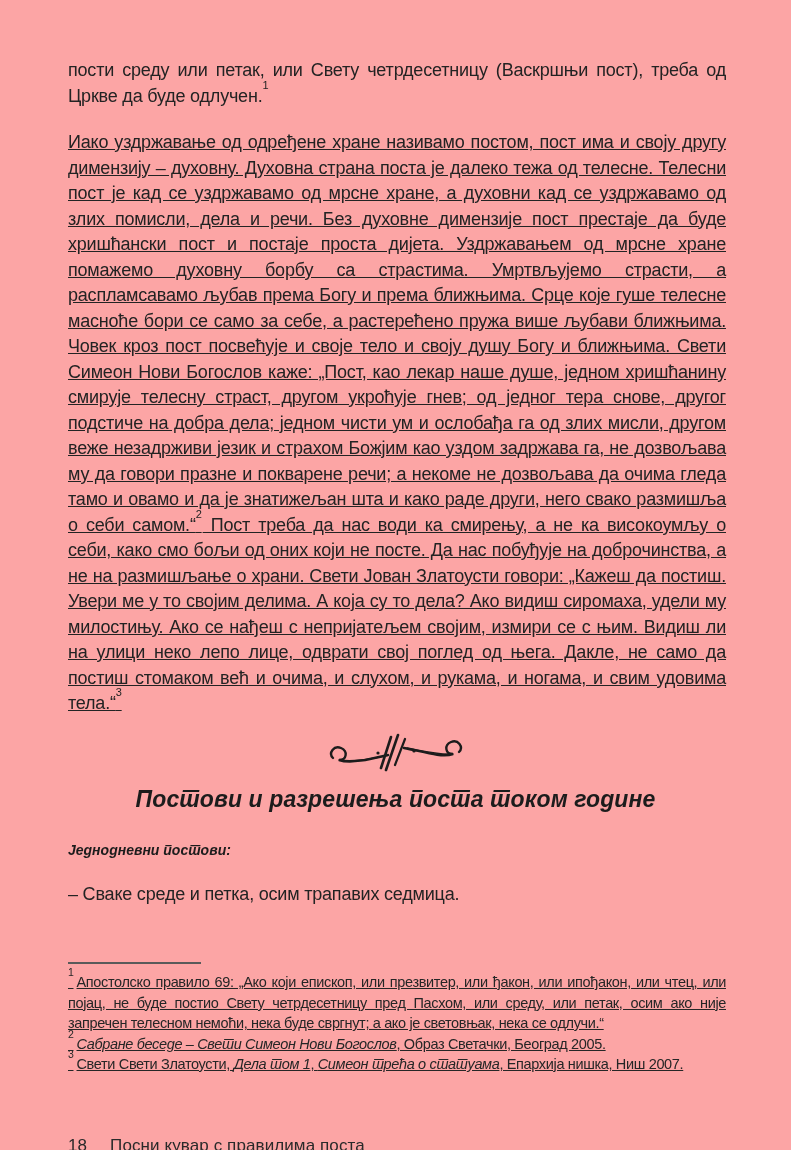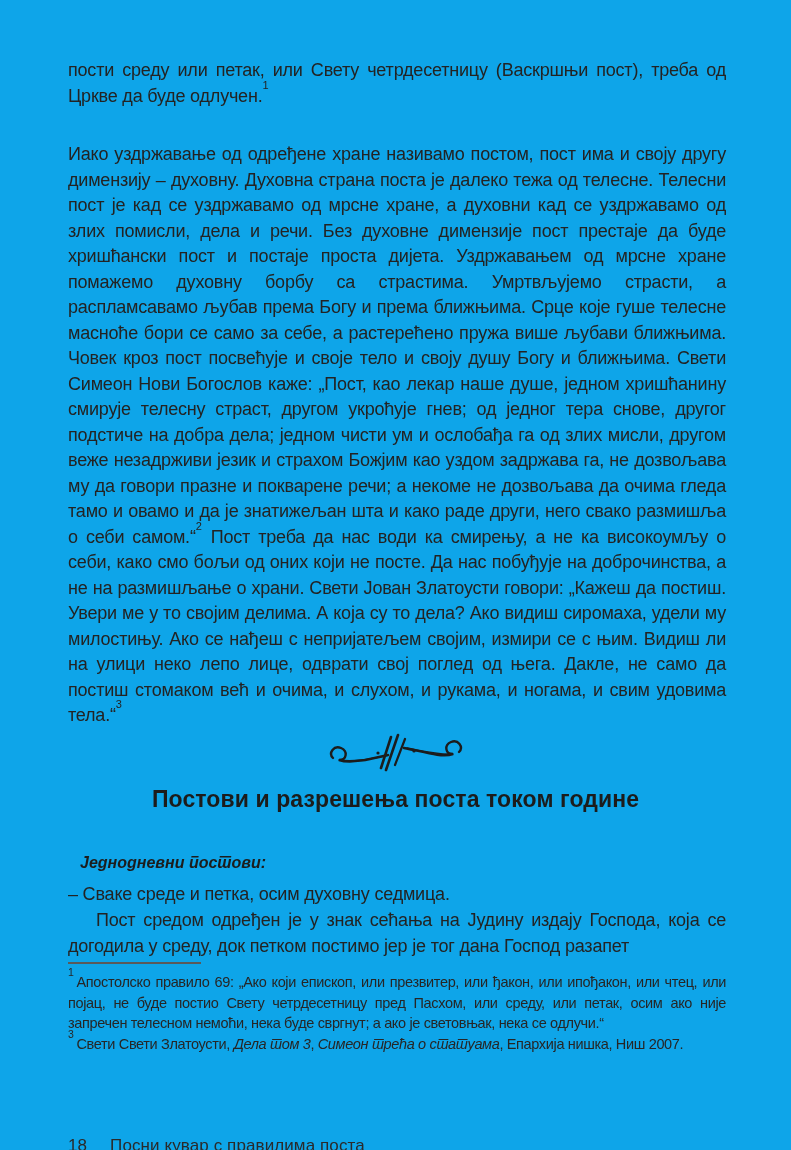--- a/index.html
+++ b/index.html
@@ -1,60 +1,61 @@
 <!DOCTYPE html>
 <html lang="sr"><head>
 <meta charset="utf-8">
 <style>
   html, body { margin: 0; padding: 0; background: #e8e8e8; }
   .page {
     position: relative;
     width: 791px;
     height: 1150px;
     margin: 0 auto;
-    background: #0ea5e9;
+    background: #fca5a5;
     color: #232323;
     font-family: "Liberation Sans", "DejaVu Sans", sans-serif;
     overflow: hidden;
   }
   .body {
     font-size: 18px;
     line-height: 25.5px;
     letter-spacing: -0.2px;
     text-align: justify;
     margin: 0;
   }
   .abs { position: absolute; left: 68px; width: 658px; }
   #cont-para   { top: 58px; }
-  #main-para   { top: 142px; }
+  #main-para   { top: 130px; text-decoration: underline; }
   #ornament    { position: absolute; top: 731px; left: 0; width: 791px; text-align: center; }
   #ornament svg { display: inline-block; }
   #heading {
     position: absolute; top: 786px; left: 0; width: 791px;
     margin: 0; text-align: center;
-    font-size: 23px; font-weight: bold; letter-spacing: 0.1px; color: #1c1c1c;
+    font-size: 23px; font-weight: bold; letter-spacing: 0.1px; color: #1c1c1c; font-style: italic;
   }
   #subheading {
     position: absolute; top: 842px; left: 68px;
-    margin: 12px; font-size: 16px; font-weight: bold; font-style: italic; color: #1c1c1c;
+    margin: 0; font-size: 14px; font-weight: bold; font-style: italic; color: #1c1c1c;
   }
   #bullet-line { top: 882px; text-align: left; }
   #para2 { top: 908px; text-indent: 28px; }
   #fn-rule {
     position: absolute; top: 962px; left: 68px; width: 133px;
     border: 0; border-top: 2px solid #5a5a5a; margin: 0;
   }
   #footnotes { top: 972px; }
   .fn {
     margin: 0;
     font-size: 14.5px;
     line-height: 20.5px;
     letter-spacing: -0.35px;
     text-align: justify;
     color: #262626;
+    text-decoration: underline;
   }
   .fn .it { font-style: italic; }
   sup.ref {
     font-size: 11px;
     line-height: 0;
     position: relative;
     top: -6px;
     margin: 0 1px 0 0;
   }
   .fn sup.ref { font-size: 10.5px; top: -5px; margin-right: 3px; }
@@ -88,28 +89,28 @@
           <circle cx="93" cy="20" r="1.6" fill="#1c1c1c" stroke="none"></circle>
         </g>
       </svg>
     </span>
   </div>
 
   <h1 id="heading">Постови и разрешења поста током године</h1>
 
   <h2 id="subheading">Једнодневни постови:</h2>
 
-  <p class="body abs" id="bullet-line">– Сваке среде и петка, осим духовну седмица.</p>
+  <p class="body abs" id="bullet-line">– Сваке среде и петка, осим трапавих седмица.</p>
 
-  <p class="body abs" id="para2">Пост средом одређен је у знак сећања на Јудину издају Господа, која се догодила у среду, док петком постимо јер је тог дана Господ разапет</p>
 
   <hr id="fn-rule">
 
   <div class="abs" id="footnotes">
     <p class="fn"><sup class="ref">1</sup><span>Апостолско правило 69: „Ако који епископ, или презвитер, или ђакон, или ипођакон, или чтец, или појац, не буде постио Свету четрдесетницу пред Пасхом, или среду, или петак, осим ако није запречен телесном немоћи, нека буде свргнут; а ако је световњак, нека се одлучи.“</span></p>
-    <p class="fn"><sup class="ref">3</sup><span>Свети Свети Златоусти, </span><span class="it">Дела том 3</span><span>, </span><span class="it">Симеон трећа о статуама</span><span>, Епархија нишка, Ниш 2007.</span></p>
+    <p class="fn"><sup class="ref">2</sup><span class="it">Сабране беседе – Свети Симеон Нови Богослов</span><span>, Образ Светачки, Београд 2005.</span></p>
+    <p class="fn"><sup class="ref">3</sup><span>Свети Свети Златоусти, </span><span class="it">Дела том 1</span><span>, </span><span class="it">Симеон трећа о статуама</span><span>, Епархија нишка, Ниш 2007.</span></p>
   </div>
 
   <div id="footer">
     <span class="pgnum">18</span><span>Посни кувар с правилима поста</span>
   </div>
 
 </div>
 
 </body></html>

